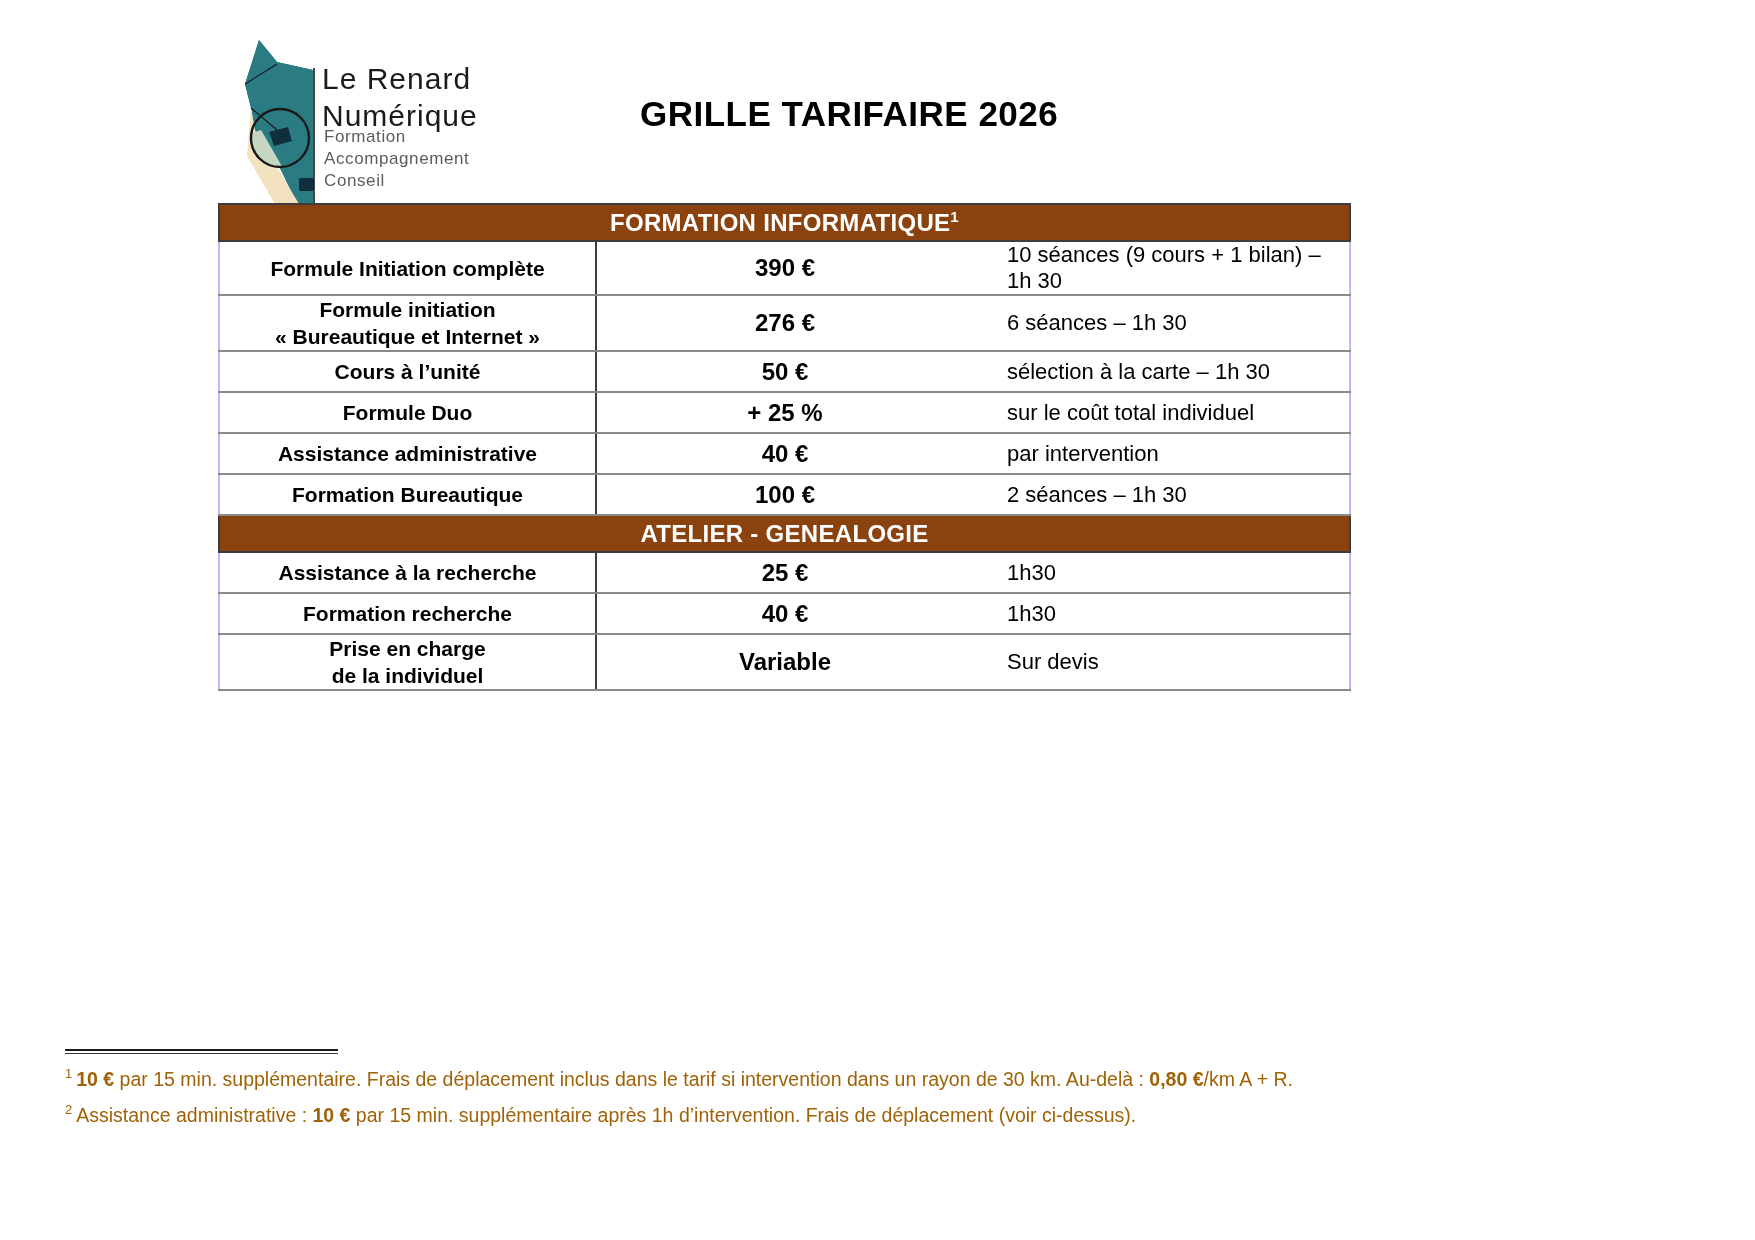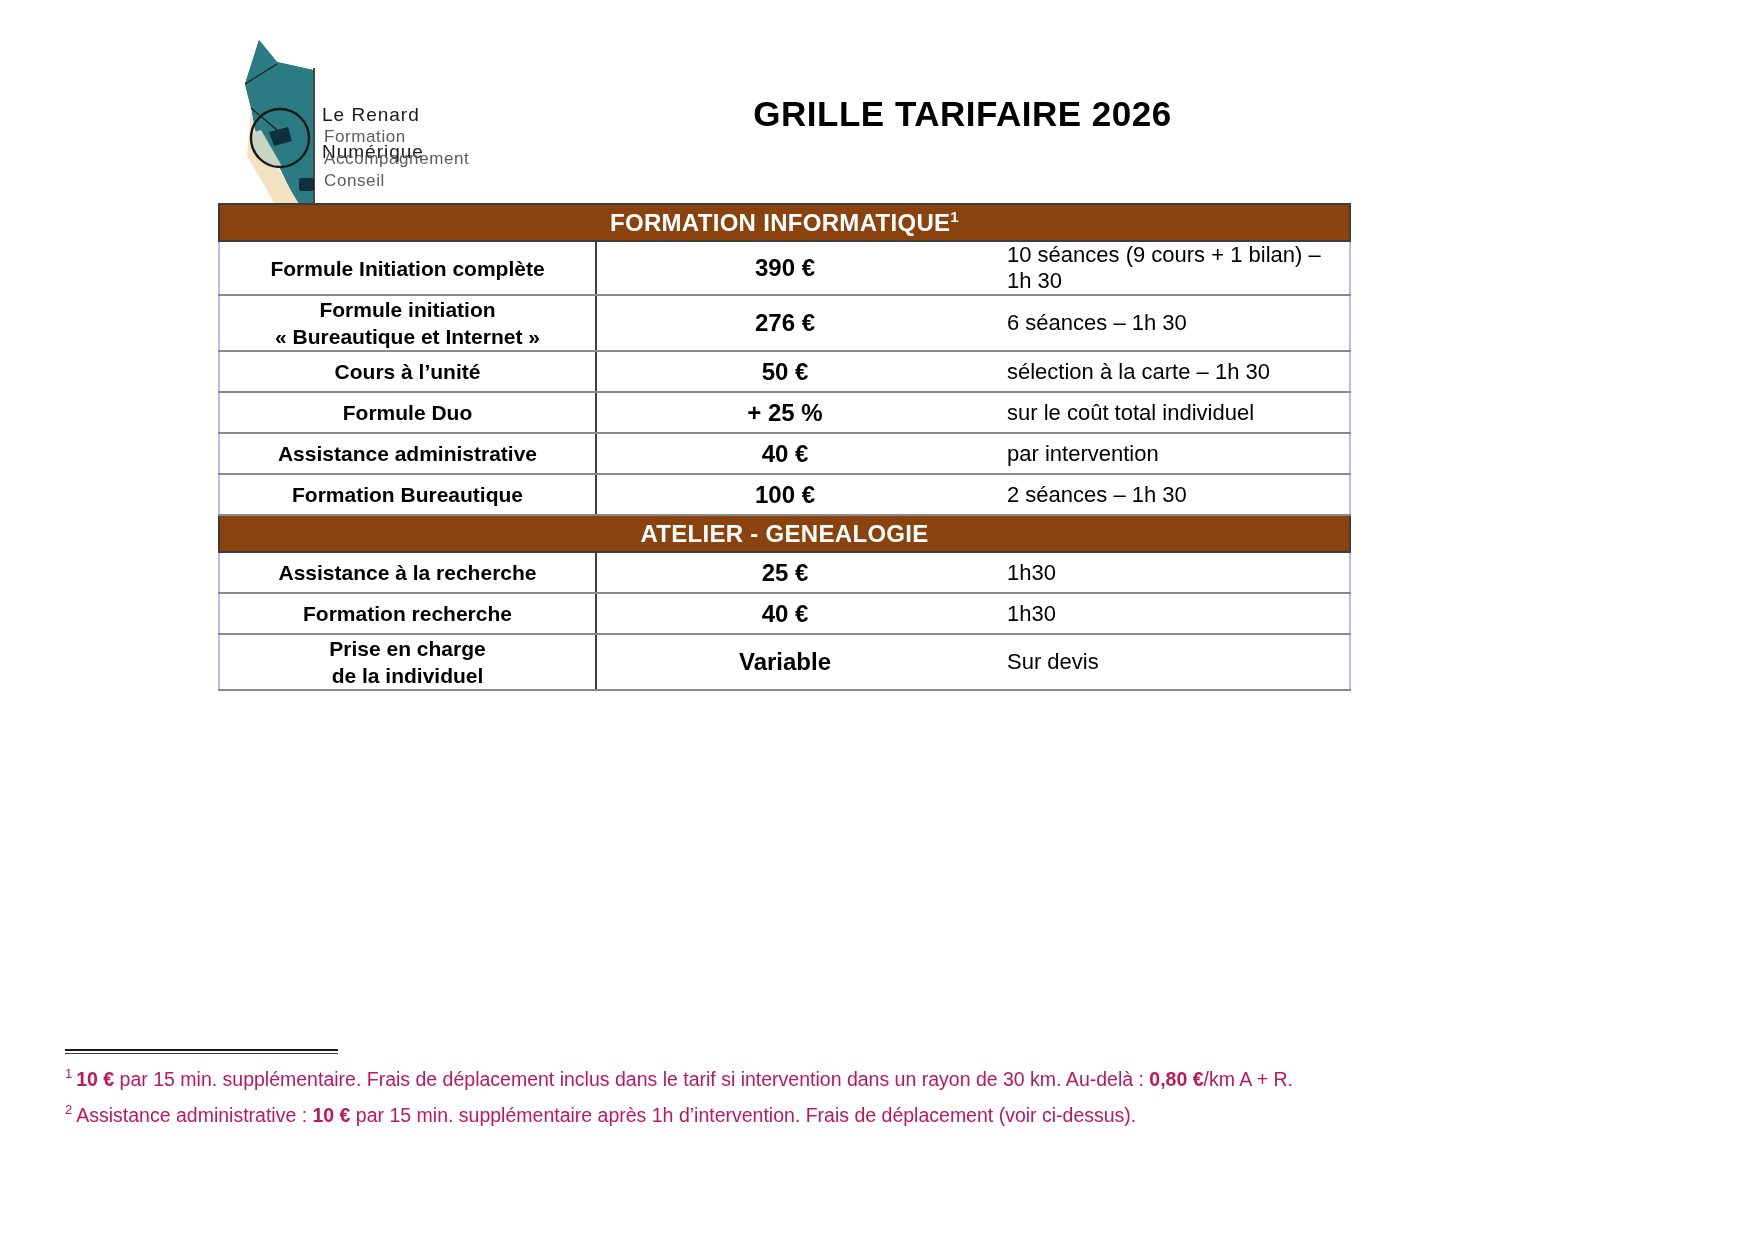--- a/index.html
+++ b/index.html
@@ -3,27 +3,27 @@
 <meta charset="utf-8">
 <style>
   * { margin:0; padding:0; box-sizing:border-box; }
   html,body { width:1755px; height:1240px; background:#ffffff; overflow:hidden;
               font-family:"Liberation Sans", sans-serif; color:#000; }
   .page { position:relative; width:1755px; height:1240px; background:#fff; }
 
   
   .logo { position:absolute; left:225px; top:38px; width:430px; height:170px; }
   .logo svg { position:absolute; left:0; top:0; }
-  .brand { position:absolute; left:97px; top:22px; font-size:19px; line-height:37px;
-           color:#1b1b1b; letter-spacing:1px;margin-top:36px; }
+  .brand { position:absolute; left:97px; top:22px; font-size:30px; line-height:37px;
+           color:#1b1b1b; letter-spacing:1px; }
   .tagline { position:absolute; left:99px; top:88px; font-size:17px; line-height:22px;
              color:#5c5c5c; letter-spacing:0.6px; }
 
   
-  .page-title { position:absolute; left:640px; top:94px; width:645px; text-align:center;
+  .page-title { position:absolute; left:640px; top:94px; width:645px; text-align:left;
                 font-size:35px; font-weight:bold; letter-spacing:0.5px; color:#000; }
 
   
   table.tariff { position:absolute; left:218px; top:203px; width:1133px;
                  border-collapse:collapse; table-layout:fixed; }
   table.tariff { border:2px solid #c4b5fd; }
   tr.sec td { background:#8A430F; color:#fff; font-weight:bold; font-size:24px;
               text-align:center; height:37px; border:2px solid #3d3d3d; letter-spacing:0.3px; }
   tr.sec td sup { font-size:15px; }
   tr.row td { border-top:2px solid #8a8a8a; border-bottom:2px solid #8a8a8a; }
@@ -31,21 +31,21 @@
   tr.row.tall { height:46px; }
   td.label { width:434px; border-right:2px solid #3d3d3d; text-align:center;
              font-weight:bold; font-size:21px; line-height:27px; }
   td.price { width:278px; text-align:center; font-weight:bold; font-size:24px; }
   td.desc  { text-align:left; padding-left:34px; font-size:22px; }
   td.label span { display:block; }
 
   
   .fn-sep { position:absolute; left:65px; top:1049px; width:273px; height:5px;
             border-top:2px solid #1c1c1c; border-bottom:1px solid #3a3a3a; }
-  .footnote { position:absolute; left:65px; font-size:19.5px; color:#be185d;text-align:right; }
+  .footnote { position:absolute; left:65px; font-size:19.5px; color:#a16207;text-align:right; }
   .footnote.f1 { top:1066px; }
   .footnote.f2 { top:1102px; }
   .footnote sup { font-size:13px; margin-right:4px; }
   .footnote b { font-weight:bold; }
 </style>
 </head>
 <body>
 
 <div class="page">
 

